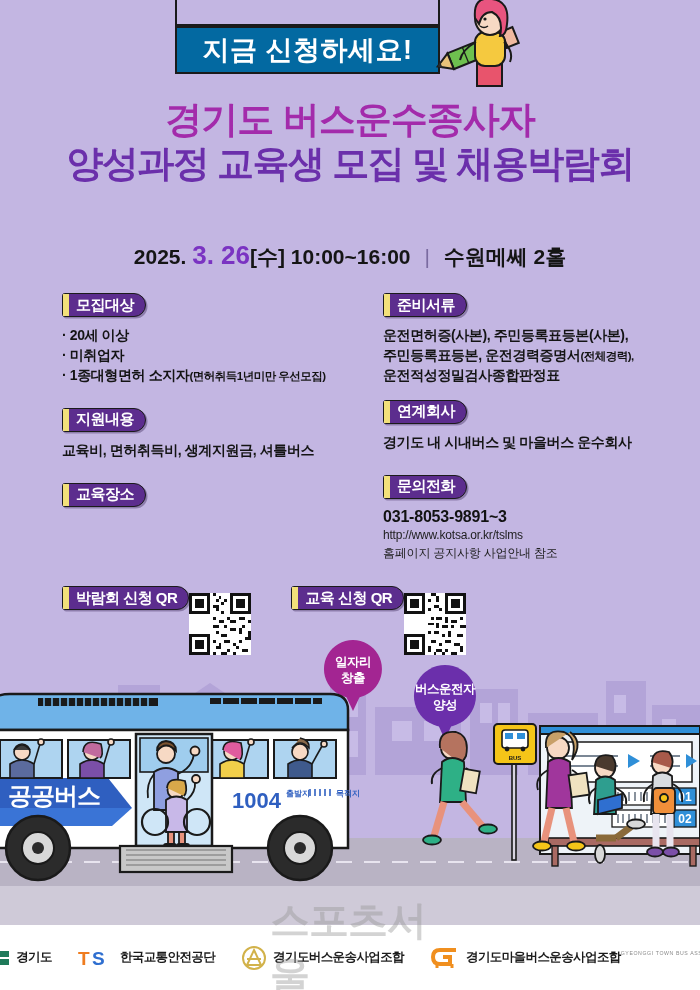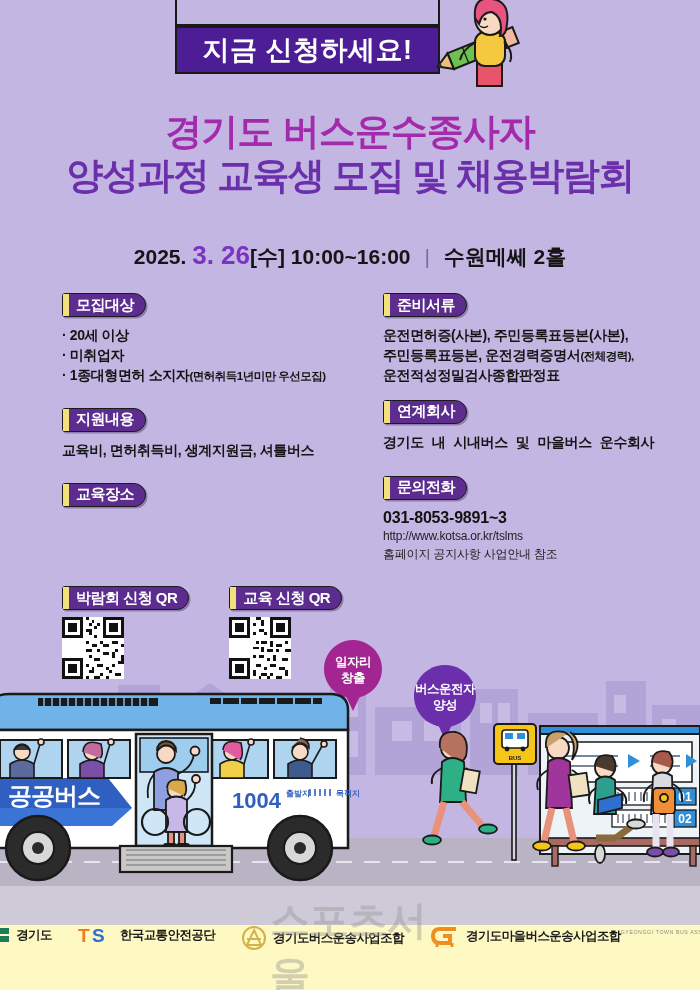--- a/index.html
+++ b/index.html
@@ -18,35 +18,35 @@
   
   .frame-top {
     position: absolute; left: 175px; top: -28px;
     width: 265px; height: 54px;
     border: 2px solid #1a1a1a;
     background: #c3b6e2;
   }
   .banner {
     position: absolute; left: 175px; top: 26px;
     width: 265px; height: 48px;
-    background: #4c1d95;
+    background: #0369a1;
     border: 2px solid #1a1a1a;
     display: flex; align-items: center; justify-content: center;
   }
   .banner-text {
     color: #ffffff;
     font-size: 27px; font-weight: bold;
     letter-spacing: 0.5px;
     white-space: nowrap;
   }
   
   .girl { position: absolute; left: 430px; top: -2px; width: 100px; height: 92px; }
 
   
-  .title-wrap { position: absolute; left: 0; top: 110px; width: 700px; text-align: center; }
+  .title-wrap { position: absolute; left: 0; top: 98px; width: 700px; text-align: center; }
   .title1 {
     font-size: 37px; font-weight: bold; color: #a32bab;
     letter-spacing: -1px; line-height: 1.18;
   }
   .title2 {
     font-size: 37px; font-weight: bold; color: #6b2fab;
     letter-spacing: -1.5px; line-height: 1.18;
   }
   .dateline {
     position: absolute; left: 0; top: 240px; width: 700px;
@@ -75,42 +75,42 @@
 
   .lines { margin-top: 6px; }
   .line { font-size: 14px; font-weight: bold; color: #141414; line-height: 1.42; letter-spacing: -0.4px; }
   .line .small { font-size: 11.5px; font-weight: bold; letter-spacing: -0.5px; }
   .subline { font-size: 11.5px; color: #2b2b2b; margin-top: 3px; letter-spacing: -0.3px; }
   .urlline { font-size: 12px; color: #1d1d1d; letter-spacing: -0.2px; line-height: 1.5; }
   .phone { font-size: 16px; font-weight: bold; color: #121212; letter-spacing: -0.2px; }
 
   
   .qr-row { position: absolute; left: 62px; top: 586px; display: flex; gap: 40px; }
-  .qr-block { display: flex; flex-direction: column; }
+  .qr-block { display: flex; flex-direction: row; }
   .qr-img { margin-top: 7px; width: 62px; height: 62px; background: #fff; }
 
   
   .city { position: absolute; left: 0; top: 655px; width: 700px; height: 120px; }
   .scene { position: absolute; left: 0; top: 690px; width: 700px; height: 235px; }
 
   .bubble { position: absolute; }
   .bubble .btxt {
     position: absolute; left: 0; top: 0; width: 100%; height: 100%;
     display: flex; flex-direction: column; align-items: center; justify-content: center;
     color: #fff; font-size: 12.5px; font-weight: bold; line-height: 1.25;
     letter-spacing: -0.5px; padding-bottom: 8px;
   }
   #bubble-jobs { left: 322px; top: 638px; width: 62px; height: 74px; }
   #bubble-drv  { left: 412px; top: 663px; width: 66px; height: 78px; }
 
   
   .footer {
     position: absolute; left: 0; top: 925px; width: 700px; height: 65px;
-    background: #fef9c3;
-    display: flex; align-items: flex-start; justify-content: center; gap: 26px;
+    background: #ffffff;
+    display: flex; align-items: center; justify-content: center; gap: 26px;
   }
   .logo { display: flex; align-items: center; gap: 6px; }
   .logo-text { font-size: 12.5px; font-weight: bold; color: #1c1c1c; letter-spacing: -0.6px; white-space: nowrap; }
   .logo-sub { font-size: 5.2px; color: #8a8a8a; letter-spacing: 0.6px; white-space: nowrap; }
   .logo-col { display: flex; line-height: 1.25; }
   .watermark {
     position: absolute; left: 270px; top: 925px;
     width: 190px; height: 46px;
     font-size: 40px; font-weight: bold;
     color: rgba(150,150,150,0.42);
@@ -209,21 +209,21 @@
       </div>
       <div class="lines">
         <div class="line">운전면허증(사본), 주민등록표등본(사본),</div>
         <div class="line">
           <span>주민등록표등본, 운전경력증명서</span><span class="small">(전체경력),</span>
         </div>
         <div class="line">운전적성정밀검사종합판정표</div>
       </div>
     </div>
 
-    <div class="sec" style="font-family:Liberation Mono, monospace;">
+    <div class="sec" style="">
       <div class="badge">
         <span class="bar"></span>
         <span class="blabel">연계회사</span>
       </div>
       <div class="lines">
         <div class="line">경기도 내 시내버스 및 마을버스 운수회사</div>
       </div>
     </div>
 
     <div class="sec" style="margin-top:22px;">

